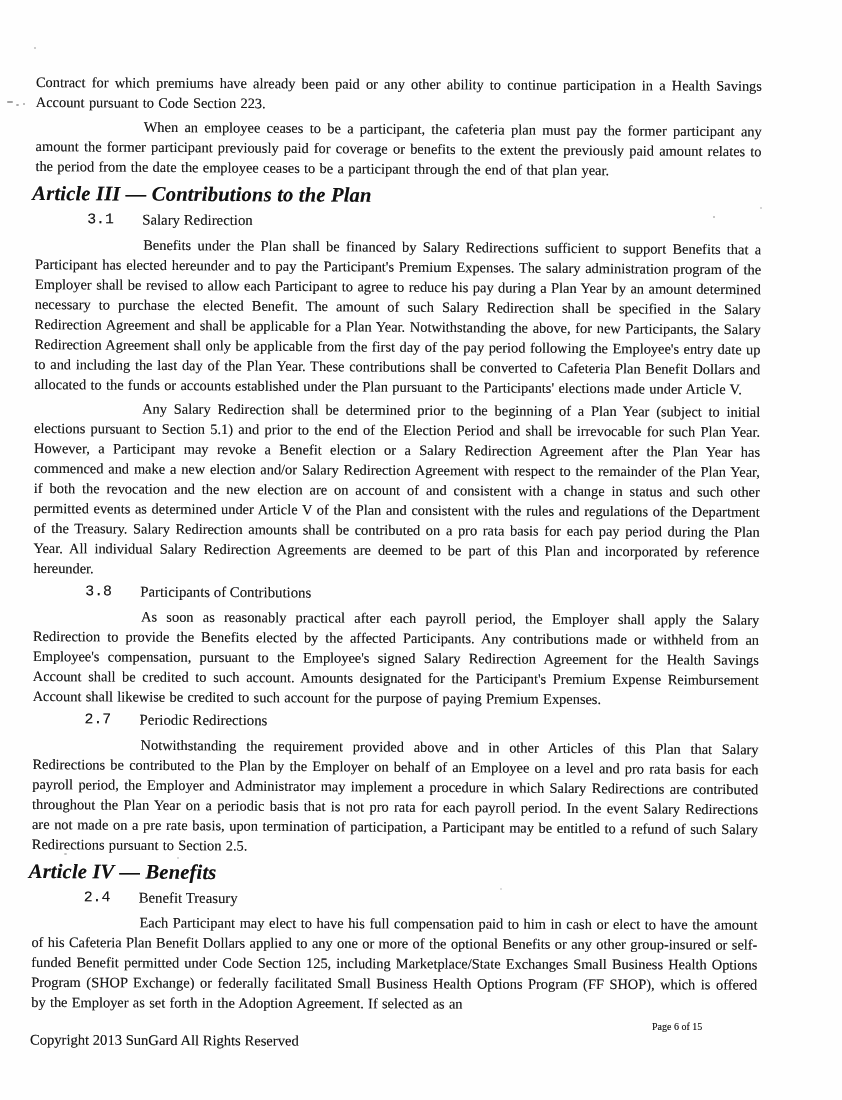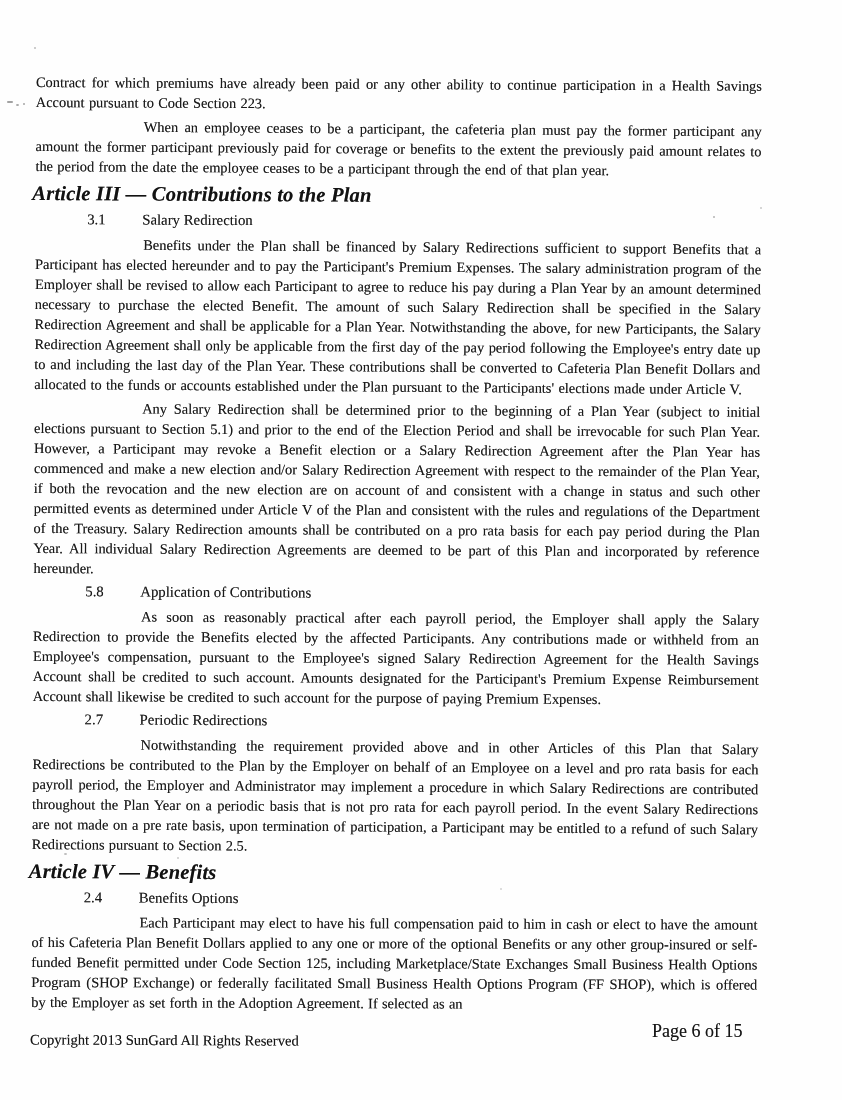--- a/index.html
+++ b/index.html
@@ -51,37 +51,37 @@
   }
 
   .sec-head {
     display: flex;
     font-size: 14.8px;
     line-height: 17px;
     margin: 5px 0 6px 52px;
     color: #1a1a1a;
     text-shadow: 0 0 0.3px rgba(20,20,20,0.5);
   }
-  .sec-num { display: inline-block; width: 55px; flex: 0 0 55px; }
+  .sec-num { display: inline-block; width: 55px; flex: 0 0 55px; font-family: Liberation Mono, monospace; }
   .sec-title { display: inline-block; }
 
   .footer-copyright {
     position: absolute;
     left: 30px;
     top: 1032px;
     font-size: 14.6px;
     color: #161616;
     transform: rotate(0.25deg);
     text-shadow: 0 0 0.3px rgba(20,20,20,0.5);
   }
   .footer-page {
     position: absolute;
     left: 652px;
     top: 1021px;
-    font-size: 18px;
+    font-size: 10px;
     color: #161616;
     text-shadow: 0 0 0.3px rgba(20,20,20,0.5);
   }
 
   
   .speck { position: absolute; background: rgba(60,60,60,0.45); border-radius: 50%; }
   .speck.s1 { left: 7px;  top: 101px; width: 6px; height: 2px; border-radius: 2px; background: rgba(70,70,70,0.5); }
   .speck.s2 { left: 16px; top: 104px; width: 3px; height: 2px; }
   .speck.s3 { left: 23px; top: 103px; width: 2px; height: 2px; }
   .speck.s4 { left: 34px; top: 47px;  width: 2px; height: 2px; background: rgba(90,90,90,0.4); }
@@ -117,38 +117,38 @@
     <div class="sec-head">
       <span class="sec-num">3.1</span>
       <span class="sec-title">Salary Redirection</span>
     </div>
 
     <p class="body ind tilt-a">Benefits under the Plan shall be financed by Salary Redirections sufficient to support Benefits that a Participant has elected hereunder and to pay the Participant's Premium Expenses. The salary administration program of the Employer shall be revised to allow each Participant to agree to reduce his pay during a Plan Year by an amount determined necessary to purchase the elected Benefit. The amount of such Salary Redirection shall be specified in the Salary Redirection Agreement and shall be applicable for a Plan Year. Notwithstanding the above, for new Participants, the Salary Redirection Agreement shall only be applicable from the first day of the pay period following the Employee's entry date up to and including the last day of the Plan Year. These contributions shall be converted to Cafeteria Plan Benefit Dollars and allocated to the funds or accounts established under the Plan pursuant to the Participants' elections made under Article V.</p>
 
     <p class="body ind">Any Salary Redirection shall be determined prior to the beginning of a Plan Year (subject to initial elections pursuant to Section 5.1) and prior to the end of the Election Period and shall be irrevocable for such Plan Year. However, a Participant may revoke a Benefit election or a Salary Redirection Agreement after the Plan Year has commenced and make a new election and/or Salary Redirection Agreement with respect to the remainder of the Plan Year, if both the revocation and the new election are on account of and consistent with a change in status and such other permitted events as determined under Article V of the Plan and consistent with the rules and regulations of the Department of the Treasury. Salary Redirection amounts shall be contributed on a pro rata basis for each pay period during the Plan Year. All individual Salary Redirection Agreements are deemed to be part of this Plan and incorporated by reference hereunder.</p>
 
     <div class="sec-head">
-      <span class="sec-num">5.8</span>
-      <span class="sec-title">Application of Contributions</span>
+      <span class="sec-num">3.8</span>
+      <span class="sec-title">Participants of Contributions</span>
     </div>
 
     <p class="body ind">As soon as reasonably practical after each payroll period, the Employer shall apply the Salary Redirection to provide the Benefits elected by the affected Participants. Any contributions made or withheld from an Employee's compensation, pursuant to the Employee's signed Salary Redirection Agreement for the Health Savings Account shall be credited to such account.  Amounts designated for the Participant's Premium Expense Reimbursement Account shall likewise be credited to such account for the purpose of paying Premium Expenses.</p>
 
     <div class="sec-head">
       <span class="sec-num">2.7</span>
       <span class="sec-title">Periodic Redirections</span>
     </div>
 
     <p class="body ind tilt-a">Notwithstanding the requirement provided above and in other Articles of this Plan that Salary Redirections be contributed to the Plan by the Employer on behalf of an Employee on a level and pro rata basis for each payroll period, the Employer and Administrator may implement a procedure in which Salary Redirections are contributed throughout the Plan Year on a periodic basis that is not pro rata for each payroll period.  In the event Salary Redirections are not made on a pre rate basis, upon termination of participation, a Participant may be entitled to a refund of such Salary Redirections pursuant to Section 2.5.</p>
 
     <h1 class="article">Article IV — Benefits</h1>
 
     <div class="sec-head">
       <span class="sec-num">2.4</span>
-      <span class="sec-title">Benefits Options</span>
+      <span class="sec-title">Benefit Treasury</span>
     </div>
 
     <p class="body ind tilt-b">Each Participant may elect to have his full compensation paid to him in cash or elect to have the amount of his Cafeteria Plan Benefit Dollars applied to any one or more of the optional Benefits or any other group-insured or self-funded Benefit permitted under Code Section 125, including Marketplace/State Exchanges Small Business Health Options Program (SHOP Exchange) or federally facilitated Small Business Health Options Program (FF SHOP), which is offered by the Employer as set forth in the Adoption Agreement. If selected as an</p>
 
   </div>
 
   <div class="footer-copyright">Copyright 2013 SunGard All Rights Reserved</div>
 
   <div class="footer-page">Page 6 of 15</div>
 

